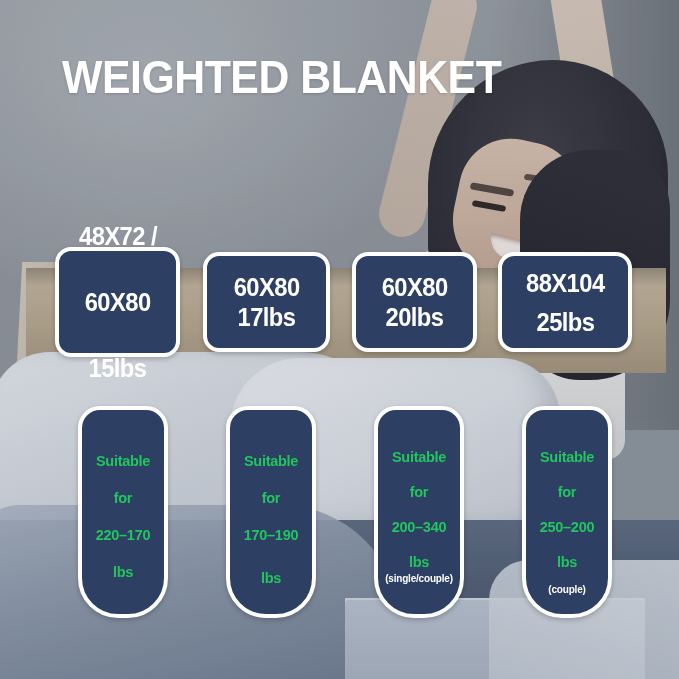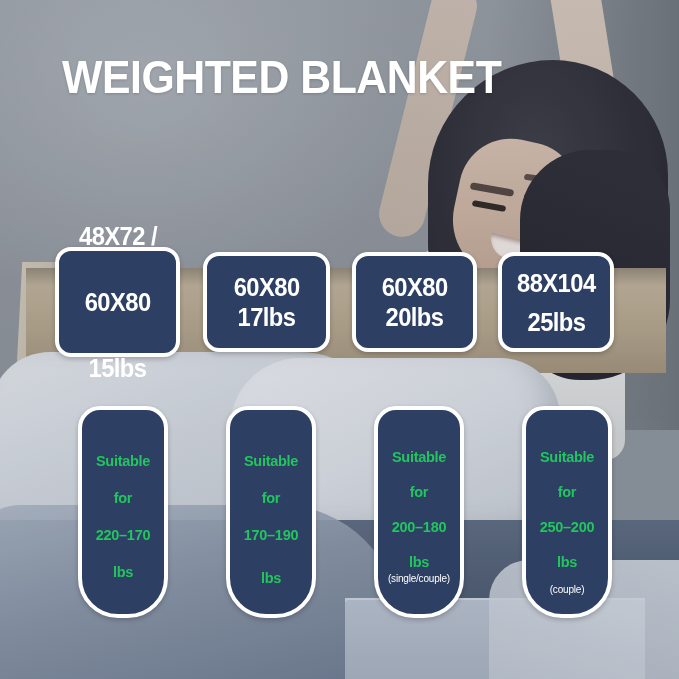--- a/index.html
+++ b/index.html
@@ -222,21 +222,21 @@
     color:#22c55e;
     font-weight:bold;
     font-size:14.5px;
     line-height:18px;
     letter-spacing:-0.3px;
     white-space:nowrap;
     text-align:center;
   }
   .suit-note{
     color:#ffffff;
-    font-weight:normal;
+    font-weight:bold;
     font-size:10px;
     line-height:13px;
     letter-spacing:-0.2px;
     white-space:nowrap;
     text-align:right;
   }
 </style>
 </head>
 <body>
 
@@ -285,21 +285,21 @@
         <span class="size-line">15lbs</span>
       </div>
       <div class="size-card" style="left: 203px; top: 5px; width: 127px; height: 100px;">
         <span class="size-line">60X80</span>
         <span class="size-line">17lbs</span>
       </div>
       <div class="size-card" style="left: 352px; top: 5px; width: 125px; height: 100px;">
         <span class="size-line">60X80</span>
         <span class="size-line">20lbs</span>
       </div>
-      <div class="size-card" style="left: 498px; top: 5px; width: 116px; height: 100px; gap: 9px;">
+      <div class="size-card" style="left: 498px; top: 5px; width: 134px; height: 100px; gap: 9px;">
         <span class="size-line">88X104</span>
         <span class="size-line">25lbs</span>
       </div>
     </div>
 
     <div class="suit-row">
       <div class="suit-card" style="left: 78px; top: 0px; height: 212px; padding-top: 42px;">
         <span class="suit-line" style="margin-bottom: 19px;">Suitable</span>
         <span class="suit-line" style="margin-bottom: 19px;">for</span>
         <span class="suit-line" style="margin-bottom: 19px;">220–170</span>
@@ -309,21 +309,21 @@
       <div class="suit-card" style="left: 226px; top: 0px; height: 212px; padding-top: 42px;">
         <span class="suit-line" style="margin-bottom: 19px;">Suitable</span>
         <span class="suit-line" style="margin-bottom: 19px;">for</span>
         <span class="suit-line" style="margin-bottom: 25px;">170–190</span>
         <span class="suit-line" style="margin-bottom: 0px;">lbs</span>
 
       </div>
       <div class="suit-card" style="left: 374px; top: 0px; height: 212px; padding-top: 38px;">
         <span class="suit-line" style="margin-bottom: 17px;">Suitable</span>
         <span class="suit-line" style="margin-bottom: 17px;">for</span>
-        <span class="suit-line" style="margin-bottom: 17px;">200–180</span>
+        <span class="suit-line" style="margin-bottom: 17px;">200–340</span>
         <span class="suit-line" style="margin-bottom: 0px;">lbs</span>
         <span class="suit-note" style="margin-top: 1px;">(single/couple)</span>
       </div>
       <div class="suit-card" style="left: 522px; top: 0px; height: 212px; padding-top: 38px;">
         <span class="suit-line" style="margin-bottom: 17px;">Suitable</span>
         <span class="suit-line" style="margin-bottom: 17px;">for</span>
         <span class="suit-line" style="margin-bottom: 17px;">250–200</span>
         <span class="suit-line" style="margin-bottom: 0px;">lbs</span>
         <span class="suit-note" style="margin-top: 12px;">(couple)</span>
       </div>

